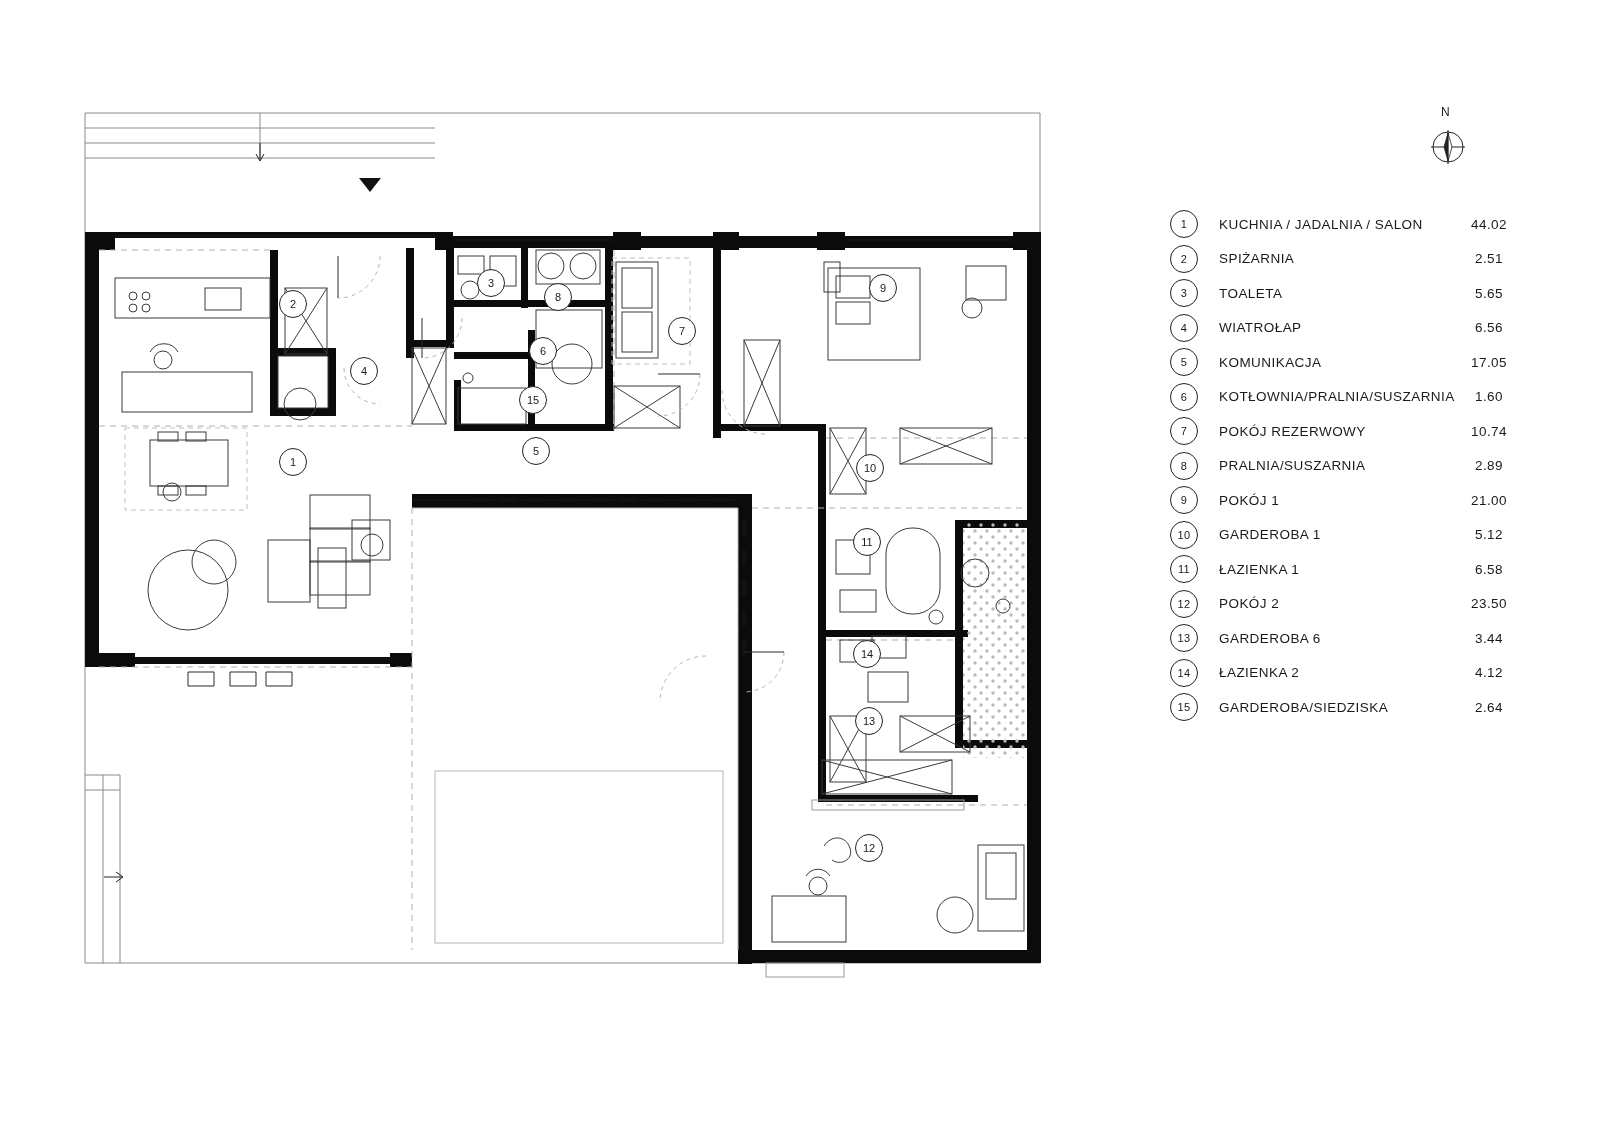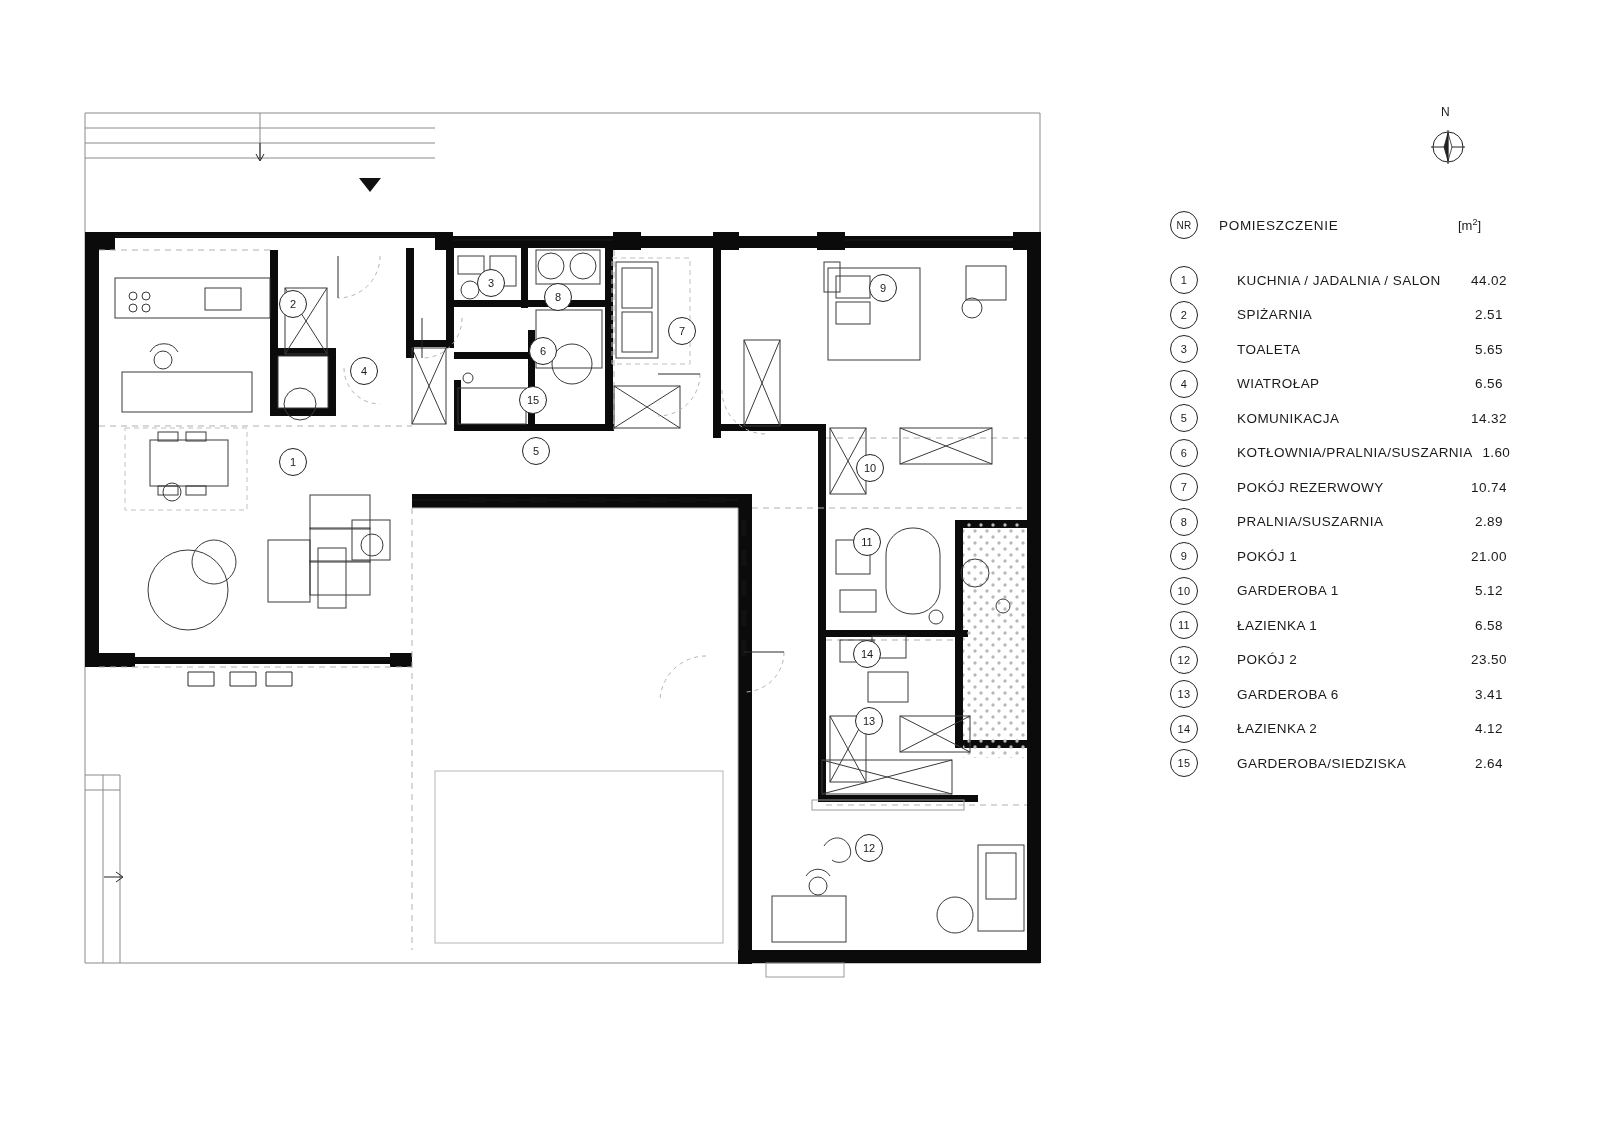--- a/index.html
+++ b/index.html
@@ -5,21 +5,21 @@
   html,body{margin:0;padding:0;background:#ffffff;}
   body{width:1600px;height:1132px;font-family:"Liberation Sans",sans-serif;color:#1a1a1a;position:relative;overflow:hidden;}
   .sheet{position:absolute;inset:0;background:#fff;}
 
   
   .legend{position:absolute;left:1170px;top:212px;width:350px;}
   .legend-head{display:flex;align-items:center;height:26px;margin-bottom:30px;}
   .legend-row{display:flex;align-items:center;margin-bottom:10.5px;height:24px;}
   .num{width:26px;height:26px;border-radius:50%;border:1px solid #222;display:flex;align-items:center;justify-content:center;font-size:11px;letter-spacing:.3px;flex:0 0 26px;background:#fff;}
   .num.small{font-size:10px;}
-  .lbl{margin-left:39px;font-size:13.5px;letter-spacing:.45px;flex:1 1 auto;white-space:nowrap;}
+  .lbl{margin-left:21px;font-size:13.5px;letter-spacing:.45px;flex:1 1 auto;white-space:nowrap;}
   .area{font-size:13.5px;letter-spacing:.4px;width:62px;text-align:center;}
   .hdr-lbl{margin-left:21px;font-size:13.5px;letter-spacing:.7px;flex:1 1 auto;}
   .hdr-unit{font-size:13px;width:62px;text-align:left;}
   .hdr-unit sup{font-size:9px;}
 
   
   .north{position:absolute;left:1424px;top:105px;width:46px;height:60px;}
   .north .n-letter{position:absolute;left:17px;top:0;font-size:12px;}
   .compass{position:absolute;left:4px;top:22px;}
 
@@ -317,25 +317,20 @@
     <span class="n-letter">N</span>
     <svg class="compass" width="40" height="40" viewBox="0 0 40 40">
       <circle cx="20" cy="20" r="15" fill="none" stroke="#222" stroke-width="1"></circle>
       <path d="M20 3 V37 M3 20 H37" stroke="#222" stroke-width="1"></path>
       <path d="M20 6 L24 20 L20 34 Z" fill="#fff" stroke="#222" stroke-width="0.8"></path>
       <path d="M20 6 L16 20 L20 34 Z" fill="#222" stroke="#222" stroke-width="0.8"></path>
     </svg>
   </div>
 
   <div class="legend">
-    <div class="legend-head">
-      <span class="num small">NR</span>
-      <span class="hdr-lbl">POMIESZCZENIE</span>
-      <span class="hdr-unit"><span>[m</span><sup>2</sup><span>]</span></span>
-    </div>
 
     <div class="legend-row">
       <span class="num">1</span>
       <span class="lbl">KUCHNIA / JADALNIA / SALON</span>
       <span class="area">44.02</span>
     </div>
     <div class="legend-row">
       <span class="num">2</span>
       <span class="lbl">SPIŻARNIA</span>
       <span class="area">2.51</span>
@@ -346,21 +341,21 @@
       <span class="area">5.65</span>
     </div>
     <div class="legend-row">
       <span class="num">4</span>
       <span class="lbl">WIATROŁAP</span>
       <span class="area">6.56</span>
     </div>
     <div class="legend-row">
       <span class="num">5</span>
       <span class="lbl">KOMUNIKACJA</span>
-      <span class="area">14.32</span>
+      <span class="area">17.05</span>
     </div>
     <div class="legend-row">
       <span class="num">6</span>
       <span class="lbl">KOTŁOWNIA/PRALNIA/SUSZARNIA</span>
       <span class="area">1.60</span>
     </div>
     <div class="legend-row">
       <span class="num">7</span>
       <span class="lbl">POKÓJ REZERWOWY</span>
       <span class="area">10.74</span>
@@ -386,21 +381,21 @@
       <span class="area">6.58</span>
     </div>
     <div class="legend-row">
       <span class="num">12</span>
       <span class="lbl">POKÓJ 2</span>
       <span class="area">23.50</span>
     </div>
     <div class="legend-row">
       <span class="num">13</span>
       <span class="lbl">GARDEROBA 6</span>
-      <span class="area">3.41</span>
+      <span class="area">3.44</span>
     </div>
     <div class="legend-row">
       <span class="num">14</span>
       <span class="lbl">ŁAZIENKA 2</span>
       <span class="area">4.12</span>
     </div>
     <div class="legend-row">
       <span class="num">15</span>
       <span class="lbl">GARDEROBA/SIEDZISKA</span>
       <span class="area">2.64</span>

